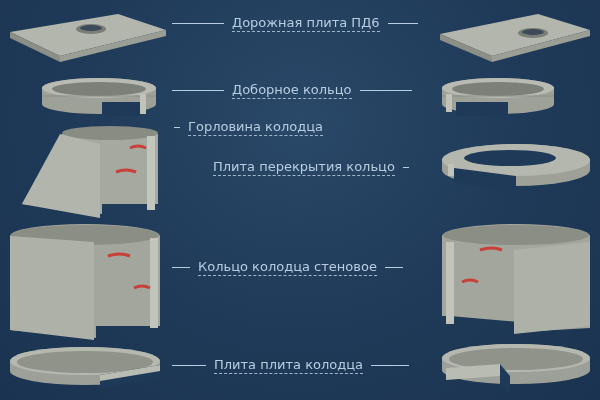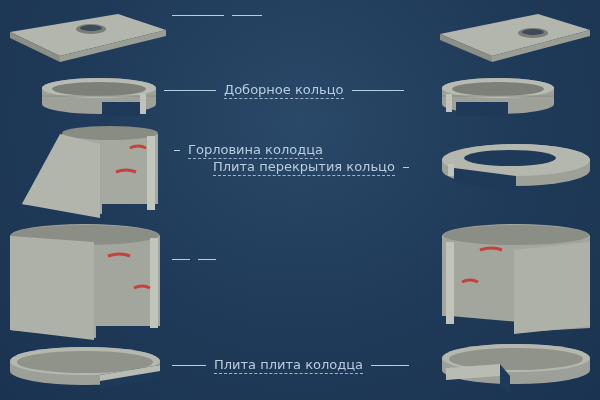--- a/index.html
+++ b/index.html
@@ -99,41 +99,43 @@
 <svg class="part" style="left:440px;top:342px" width="152" height="52" viewBox="0 0 152 52">
   <path d="M2,16 A74,14 0 0 1 150,16 L150,28 A74,14 0 0 1 2,28 Z" fill="#9da098"></path>
   <ellipse cx="76" cy="16" rx="74" ry="14" fill="#b5b8af"></ellipse>
   <ellipse cx="76" cy="17" rx="67" ry="11" fill="#8f938a"></ellipse>
   <polygon points="6,26 60,22 60,34 6,38" fill="#b9bcb3"></polygon>
   <polygon points="60,22 70,34 70,52 60,44" fill="#1f3a58"></polygon>
 </svg>
 
 <div class="label" style="left:172px;top:15px">
   <span class="dash" style="width:52px"></span>
+  <span class="txt">Дорожная плита ПД6</span>
   <span class="dash" style="width:30px"></span>
 </div>
 
-<div class="label" style="left:164px;top:82px">
+<div class="label" style="left:172px;top:82px">
   <span class="dash" style="width:52px"></span>
   <span class="txt">Доборное кольцо</span>
   <span class="dash" style="width:52px"></span>
 </div>
 
-<div class="label" style="left:174px;top:142px">
+<div class="label" style="left:174px;top:119px">
   <span class="dash" style="width:6px"></span>
   <span class="txt">Горловина колодца</span>
 </div>
 
 <div class="label" style="left:213px;top:159px">
   <span class="txt">Плита перекрытия кольцо</span>
   <span class="dash" style="width:6px"></span>
 </div>
 
 <div class="label" style="left:172px;top:259px">
   <span class="dash" style="width:18px"></span>
+  <span class="txt">Кольцо колодца стеновое</span>
   <span class="dash" style="width:18px"></span>
 </div>
 
 <div class="label" style="left:172px;top:357px">
   <span class="dash" style="width:34px"></span>
   <span class="txt">Плита плита колодца</span>
   <span class="dash" style="width:38px"></span>
 </div>
 
 </body></html>

